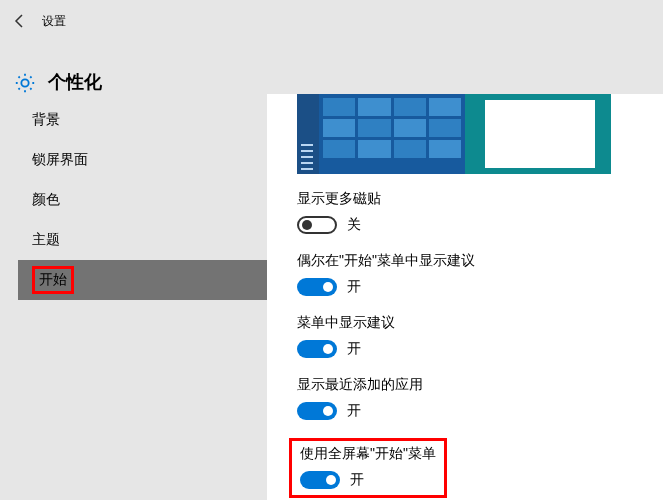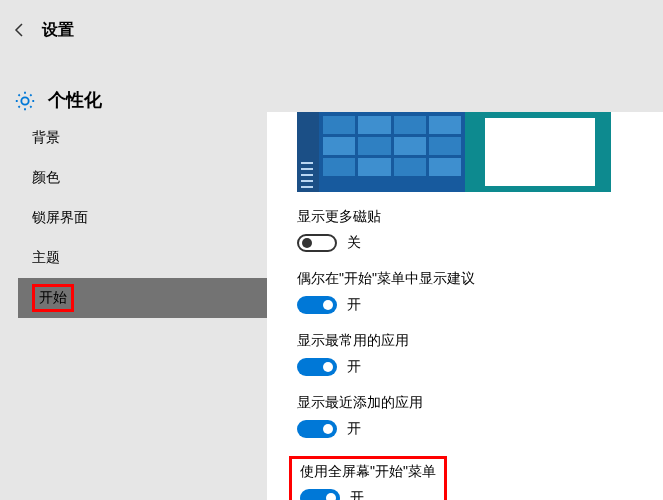--- a/index.html
+++ b/index.html
@@ -10,23 +10,22 @@
     font-family: "Microsoft YaHei", "Segoe UI", sans-serif;
     background: #ffffff;
     color: #000;
     overflow: hidden;
   }
   .titlebar {
     height: 34px;
     background: #e6e6e6;
     display: flex;
     align-items: center;
-    padding: 13px 8px;
-    font-size: 16px;
-    font-weight: bold;
+    padding: 4px 8px;
+    font-size: 12px;
   }
   .back-arrow {
     width: 24px;
     height: 24px;
     display: flex;
     align-items: center;
     justify-content: center;
     margin-right: 10px;
   }
   .header {
@@ -201,24 +200,24 @@
   </svg>
   <span>个性化</span>
 </div>
 
 <div class="body">
   <div class="sidebar">
     <div class="sidebar-item">
       <span>背景</span>
     </div>
     <div class="sidebar-item">
+      <span>锁屏界面</span>
+    </div>
+    <div class="sidebar-item">
       <span>颜色</span>
-    </div>
-    <div class="sidebar-item">
-      <span>锁屏界面</span>
     </div>
     <div class="sidebar-item">
       <span>主题</span>
     </div>
     <div class="sidebar-item selected">
       <span class="red-box">
         <span>开始</span>
       </span>
     </div>
   </div>
@@ -265,21 +264,21 @@
       <div class="setting-label">偶尔在"开始"菜单中显示建议</div>
       <div class="toggle-row">
         <div class="toggle on">
             <div class="knob"></div>
           </div>
         <span class="toggle-text">开</span>
       </div>
     </div>
 
     <div class="setting">
-      <div class="setting-label">显示最常用的应用</div>
+      <div class="setting-label">菜单中显示建议</div>
       <div class="toggle-row">
         <div class="toggle on">
             <div class="knob"></div>
           </div>
         <span class="toggle-text">开</span>
       </div>
     </div>
 
     <div class="setting">
       <div class="setting-label">显示最近添加的应用</div>

